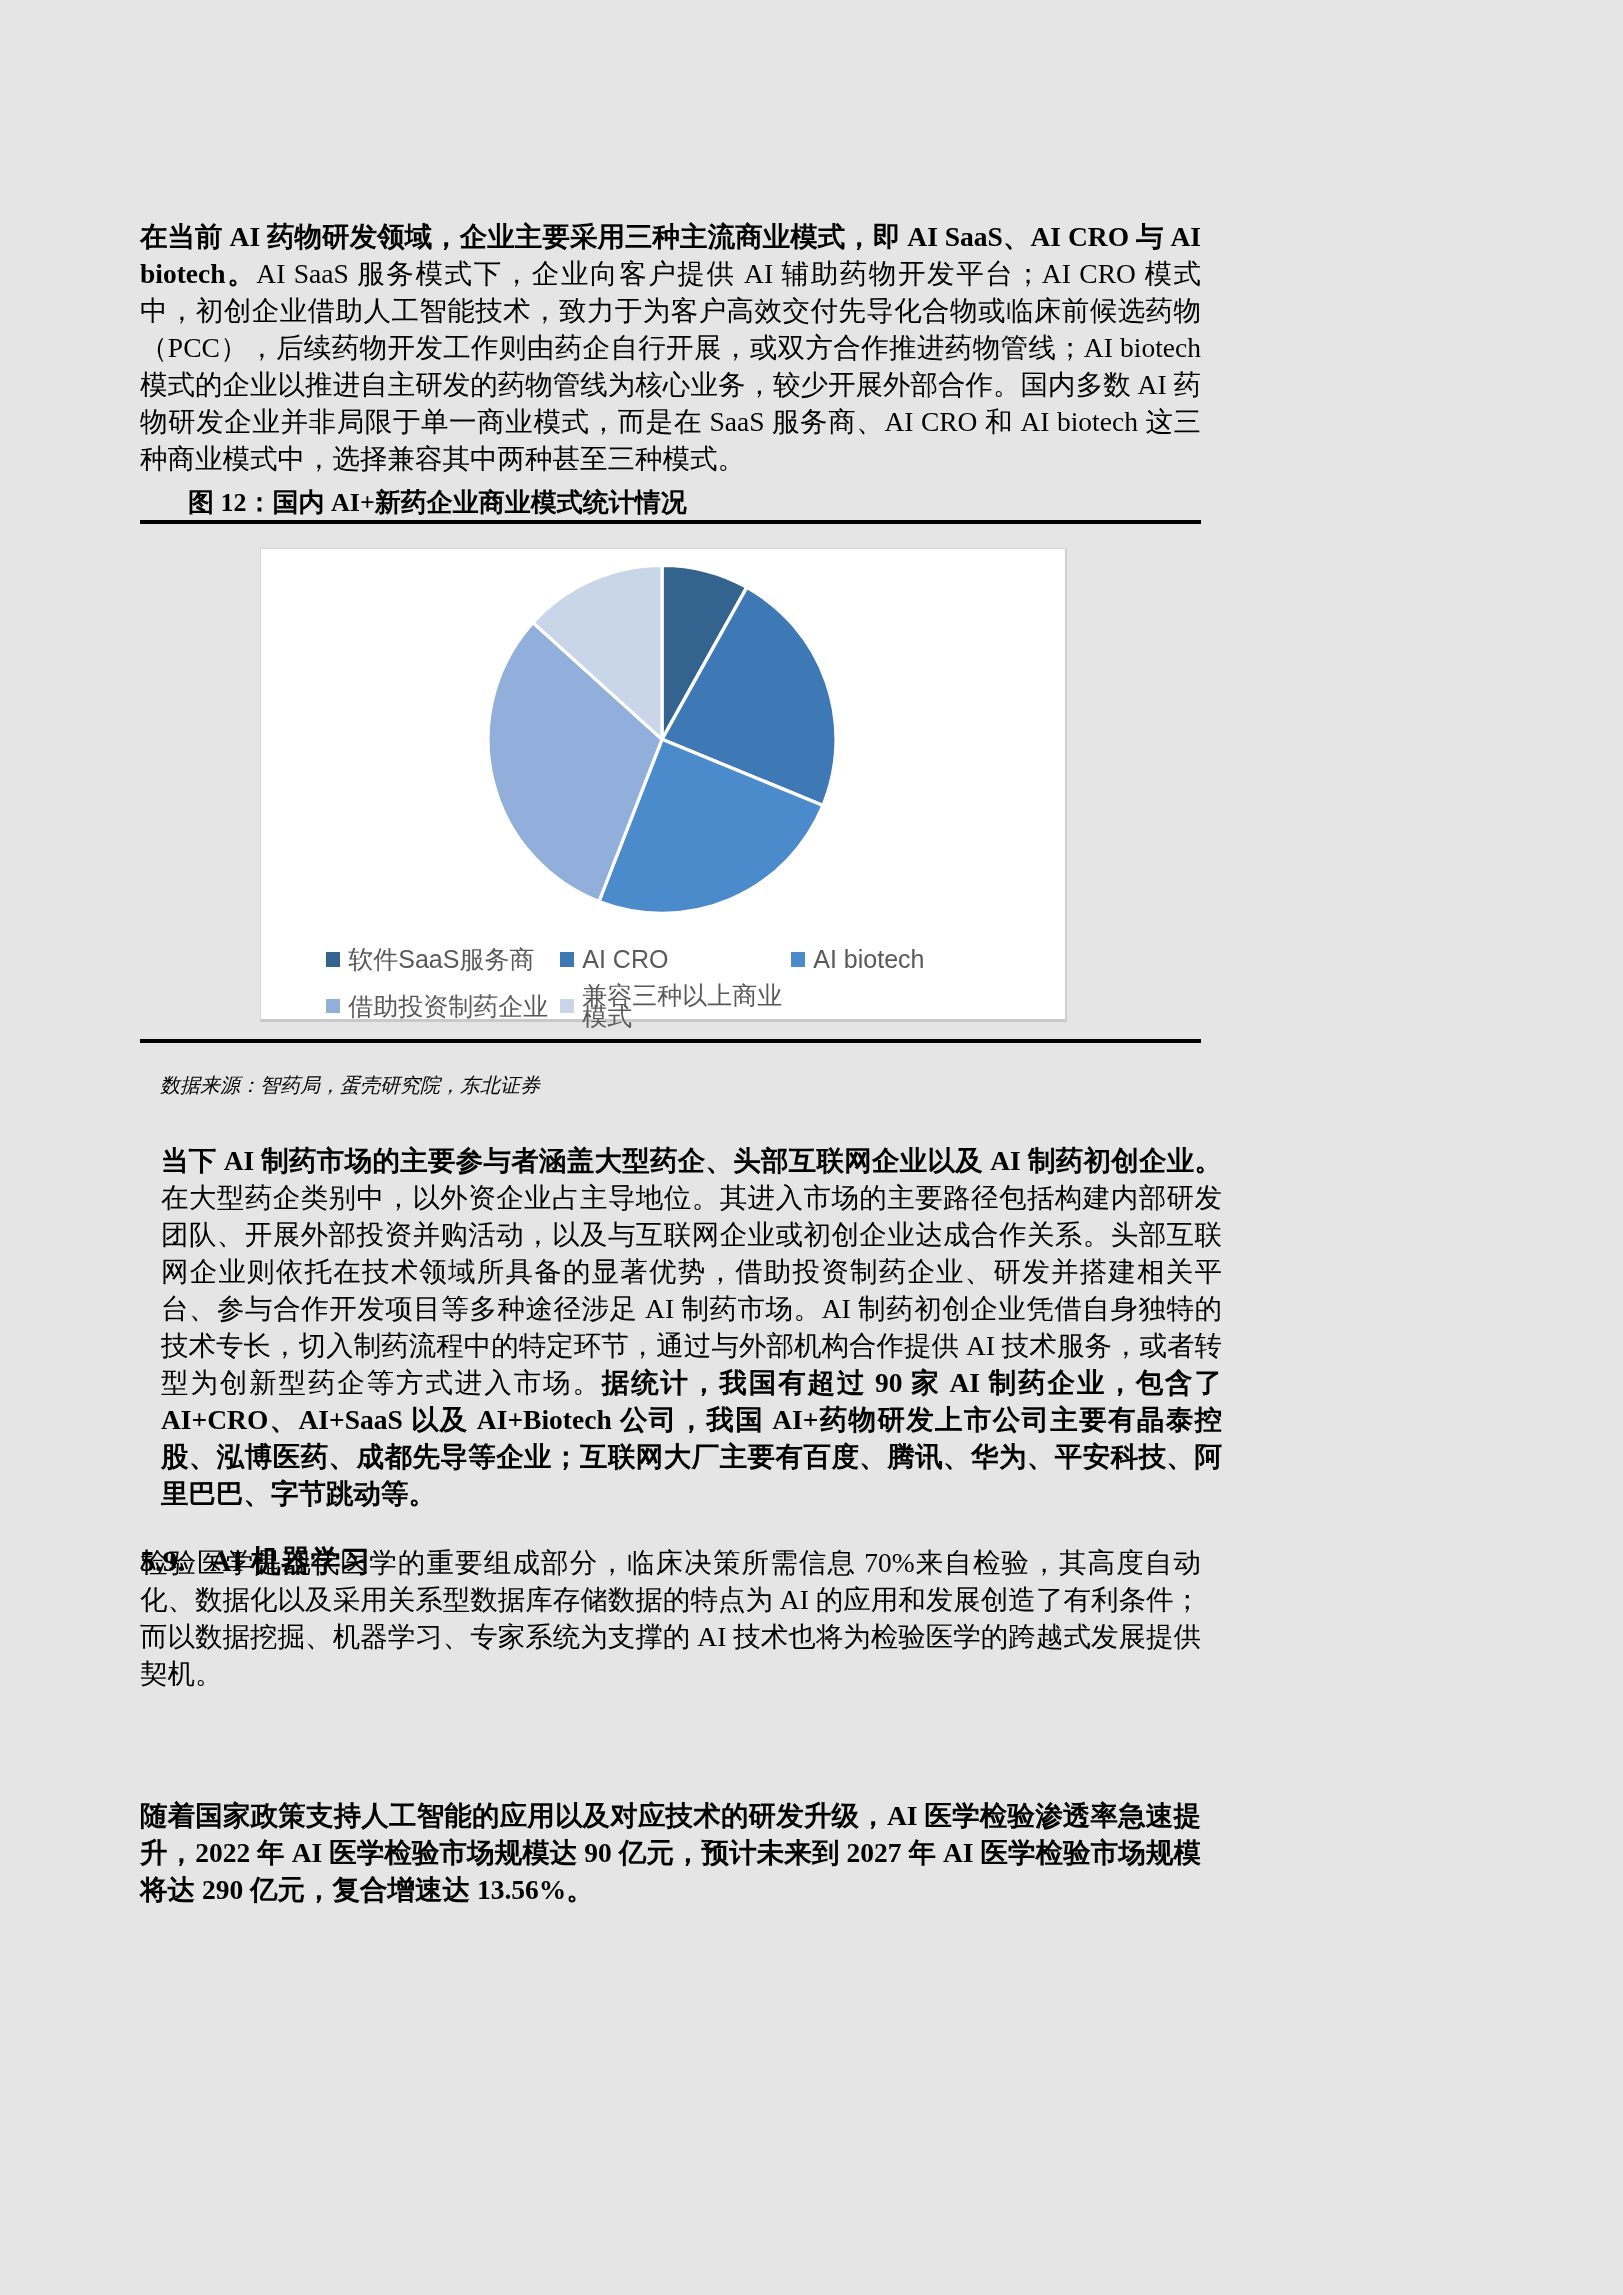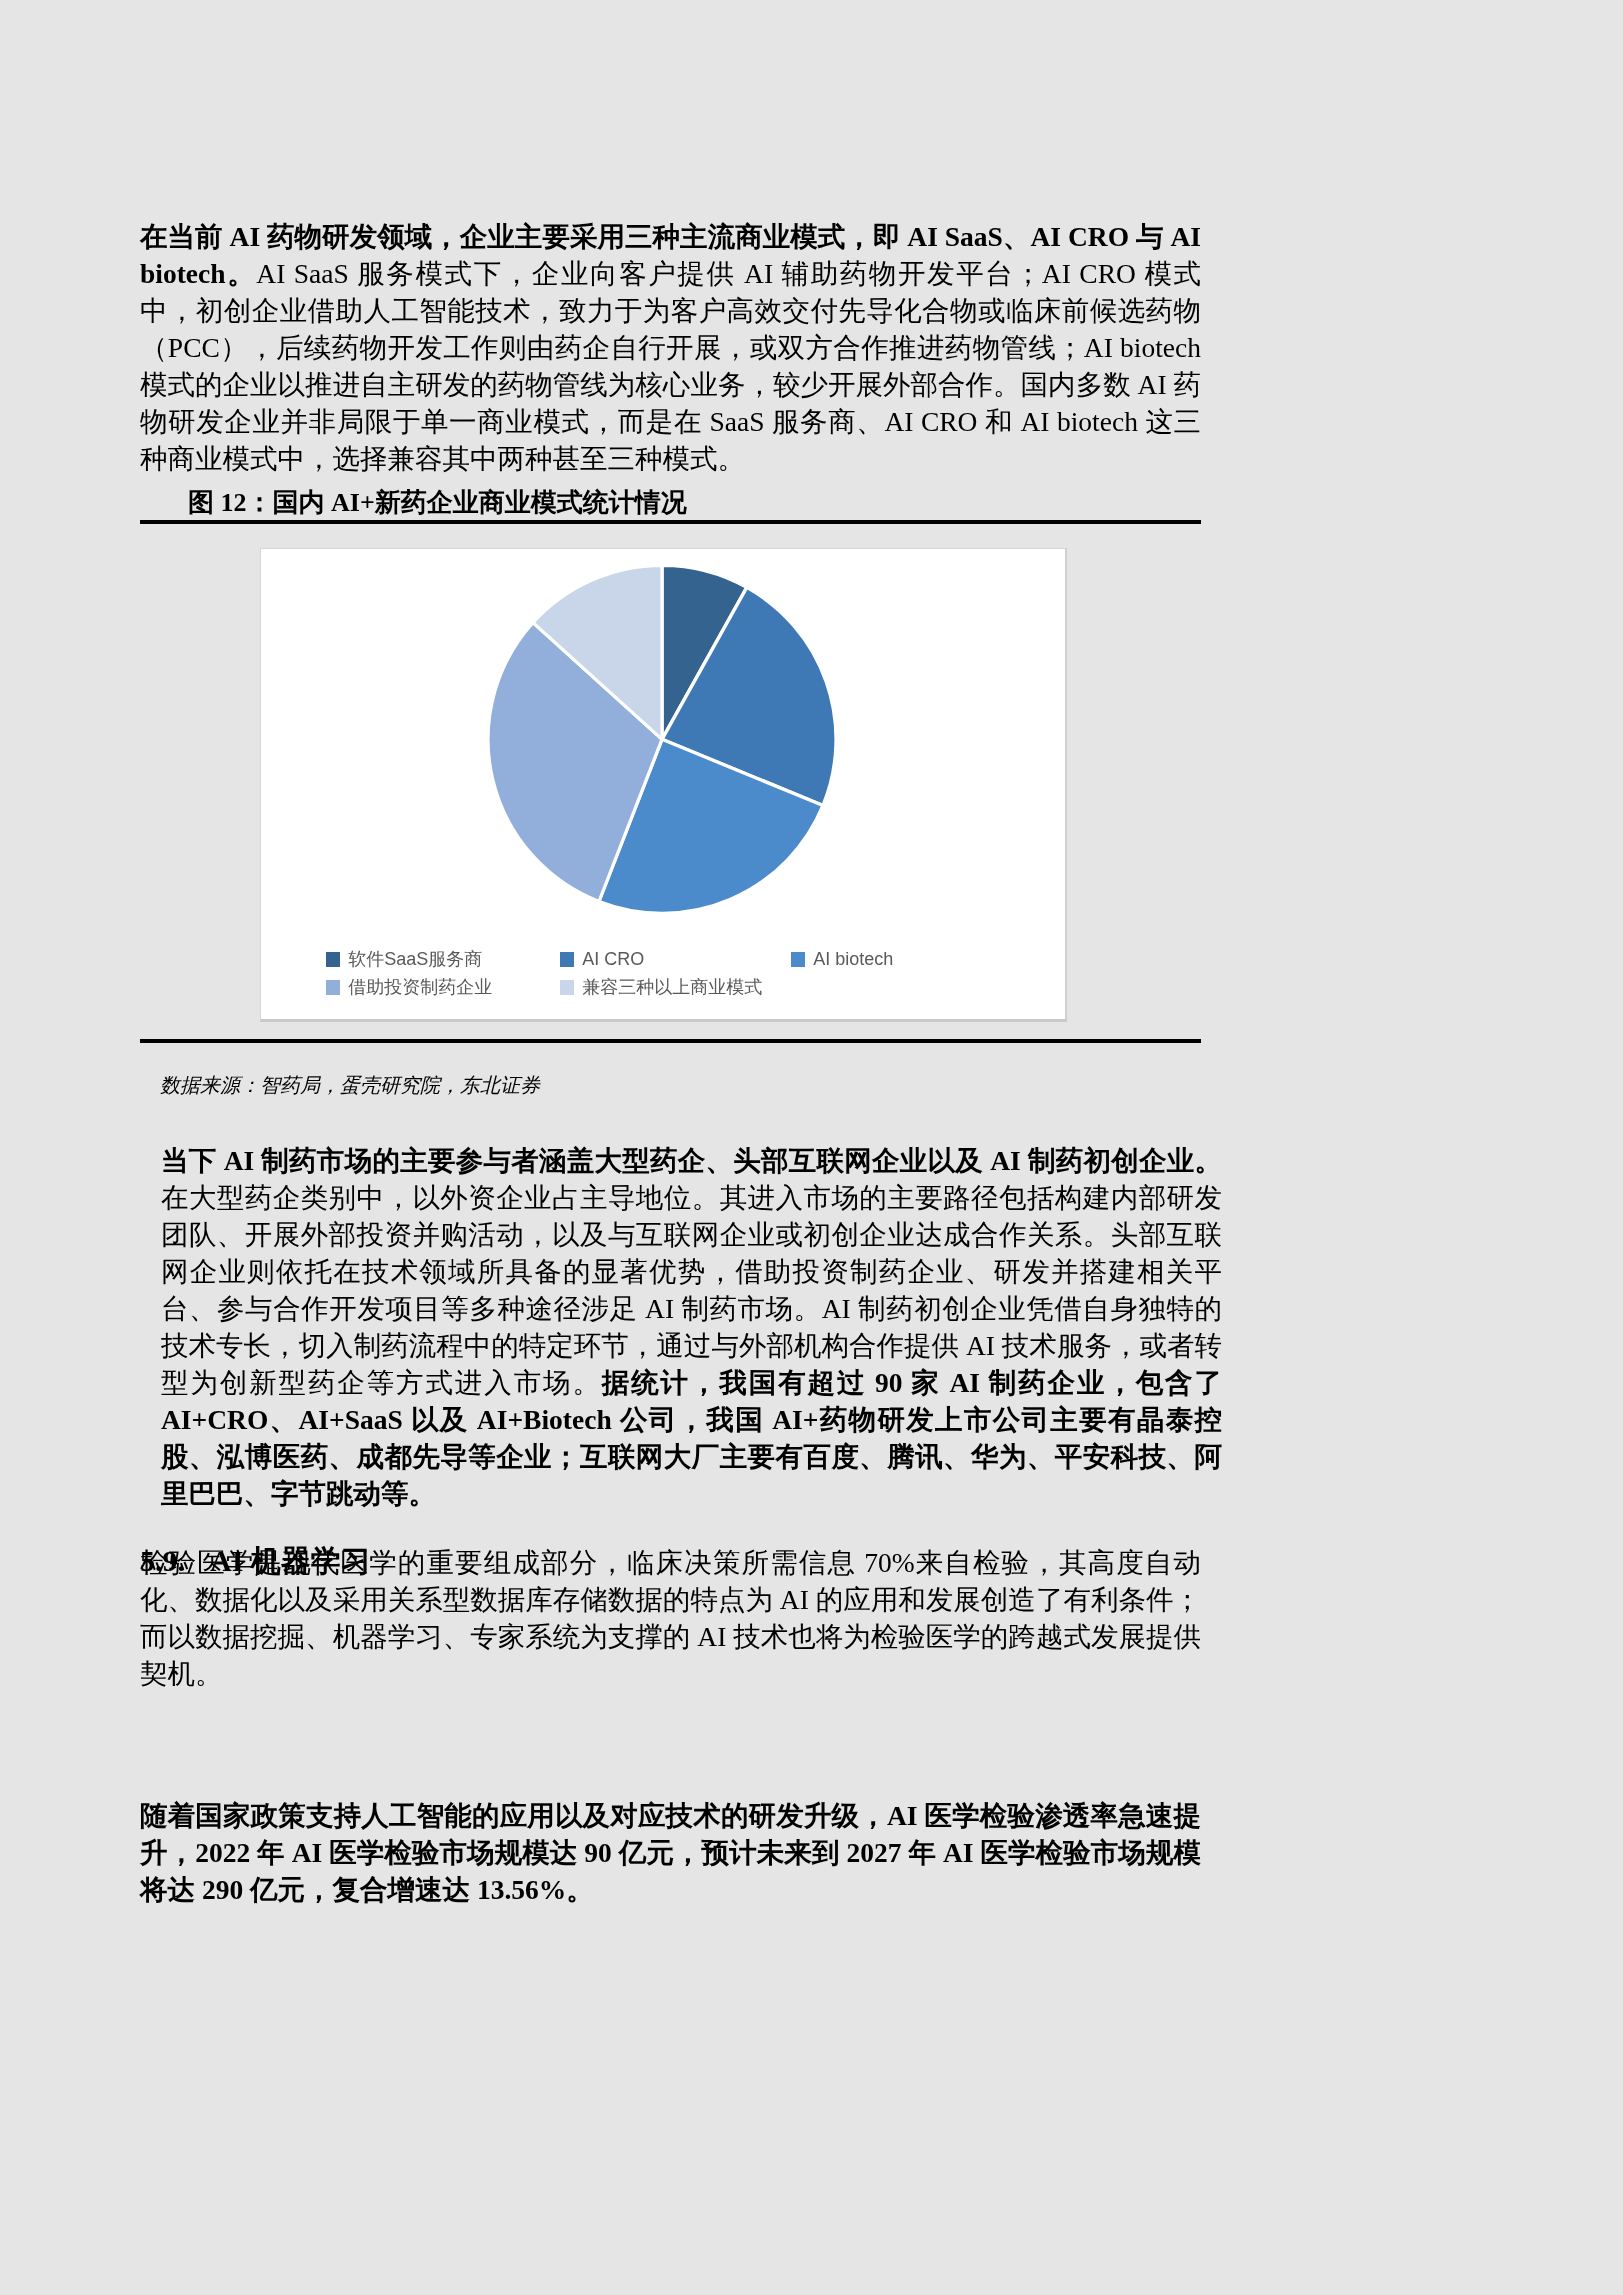--- a/index.html
+++ b/index.html
@@ -22,23 +22,23 @@
   .rule-1 { top:520px; }
   .rule-2 { top:1039px; }
   .chart-panel {
     position:absolute; left:260px; top:548px; width:807px; height:474px;
     background:#ffffff; box-sizing:border-box;
     border:1.3px solid #D6D6D6; border-bottom:3.3px solid #C9C9C9; border-right:2px solid #D0D0D0;
   }
   .pie-svg { position:absolute; left:0; top:0; }
   .legend {
     position:absolute; left:65px; top:400px;
-    display:grid; grid-template-columns:234px 231px auto; row-gap:7px;
+    display:grid; grid-template-columns:234px 231px auto; row-gap:15px;
     font-family:"Liberation Sans","DejaVu Sans",sans-serif;
-    font-size:18px; color:#595959; line-height:21px;
+    font-size:25px; color:#595959; line-height:21px;
   }
   .legend-item { display:flex; align-items:center; }
   .legend-marker { width:14.4px; height:14.4px; margin-right:7.9px; flex:0 0 auto; }
   .source-line {
     position:absolute; left:140px; top:1050px; width:1061px;
     font-size:20px; font-style:italic; line-height:31px;margin-left:20px;
   }
   .section-heading {
     position:absolute; left:140px; top:1517px; width:1061px;
     font-size:30px; font-weight:bold; line-height:37px;

